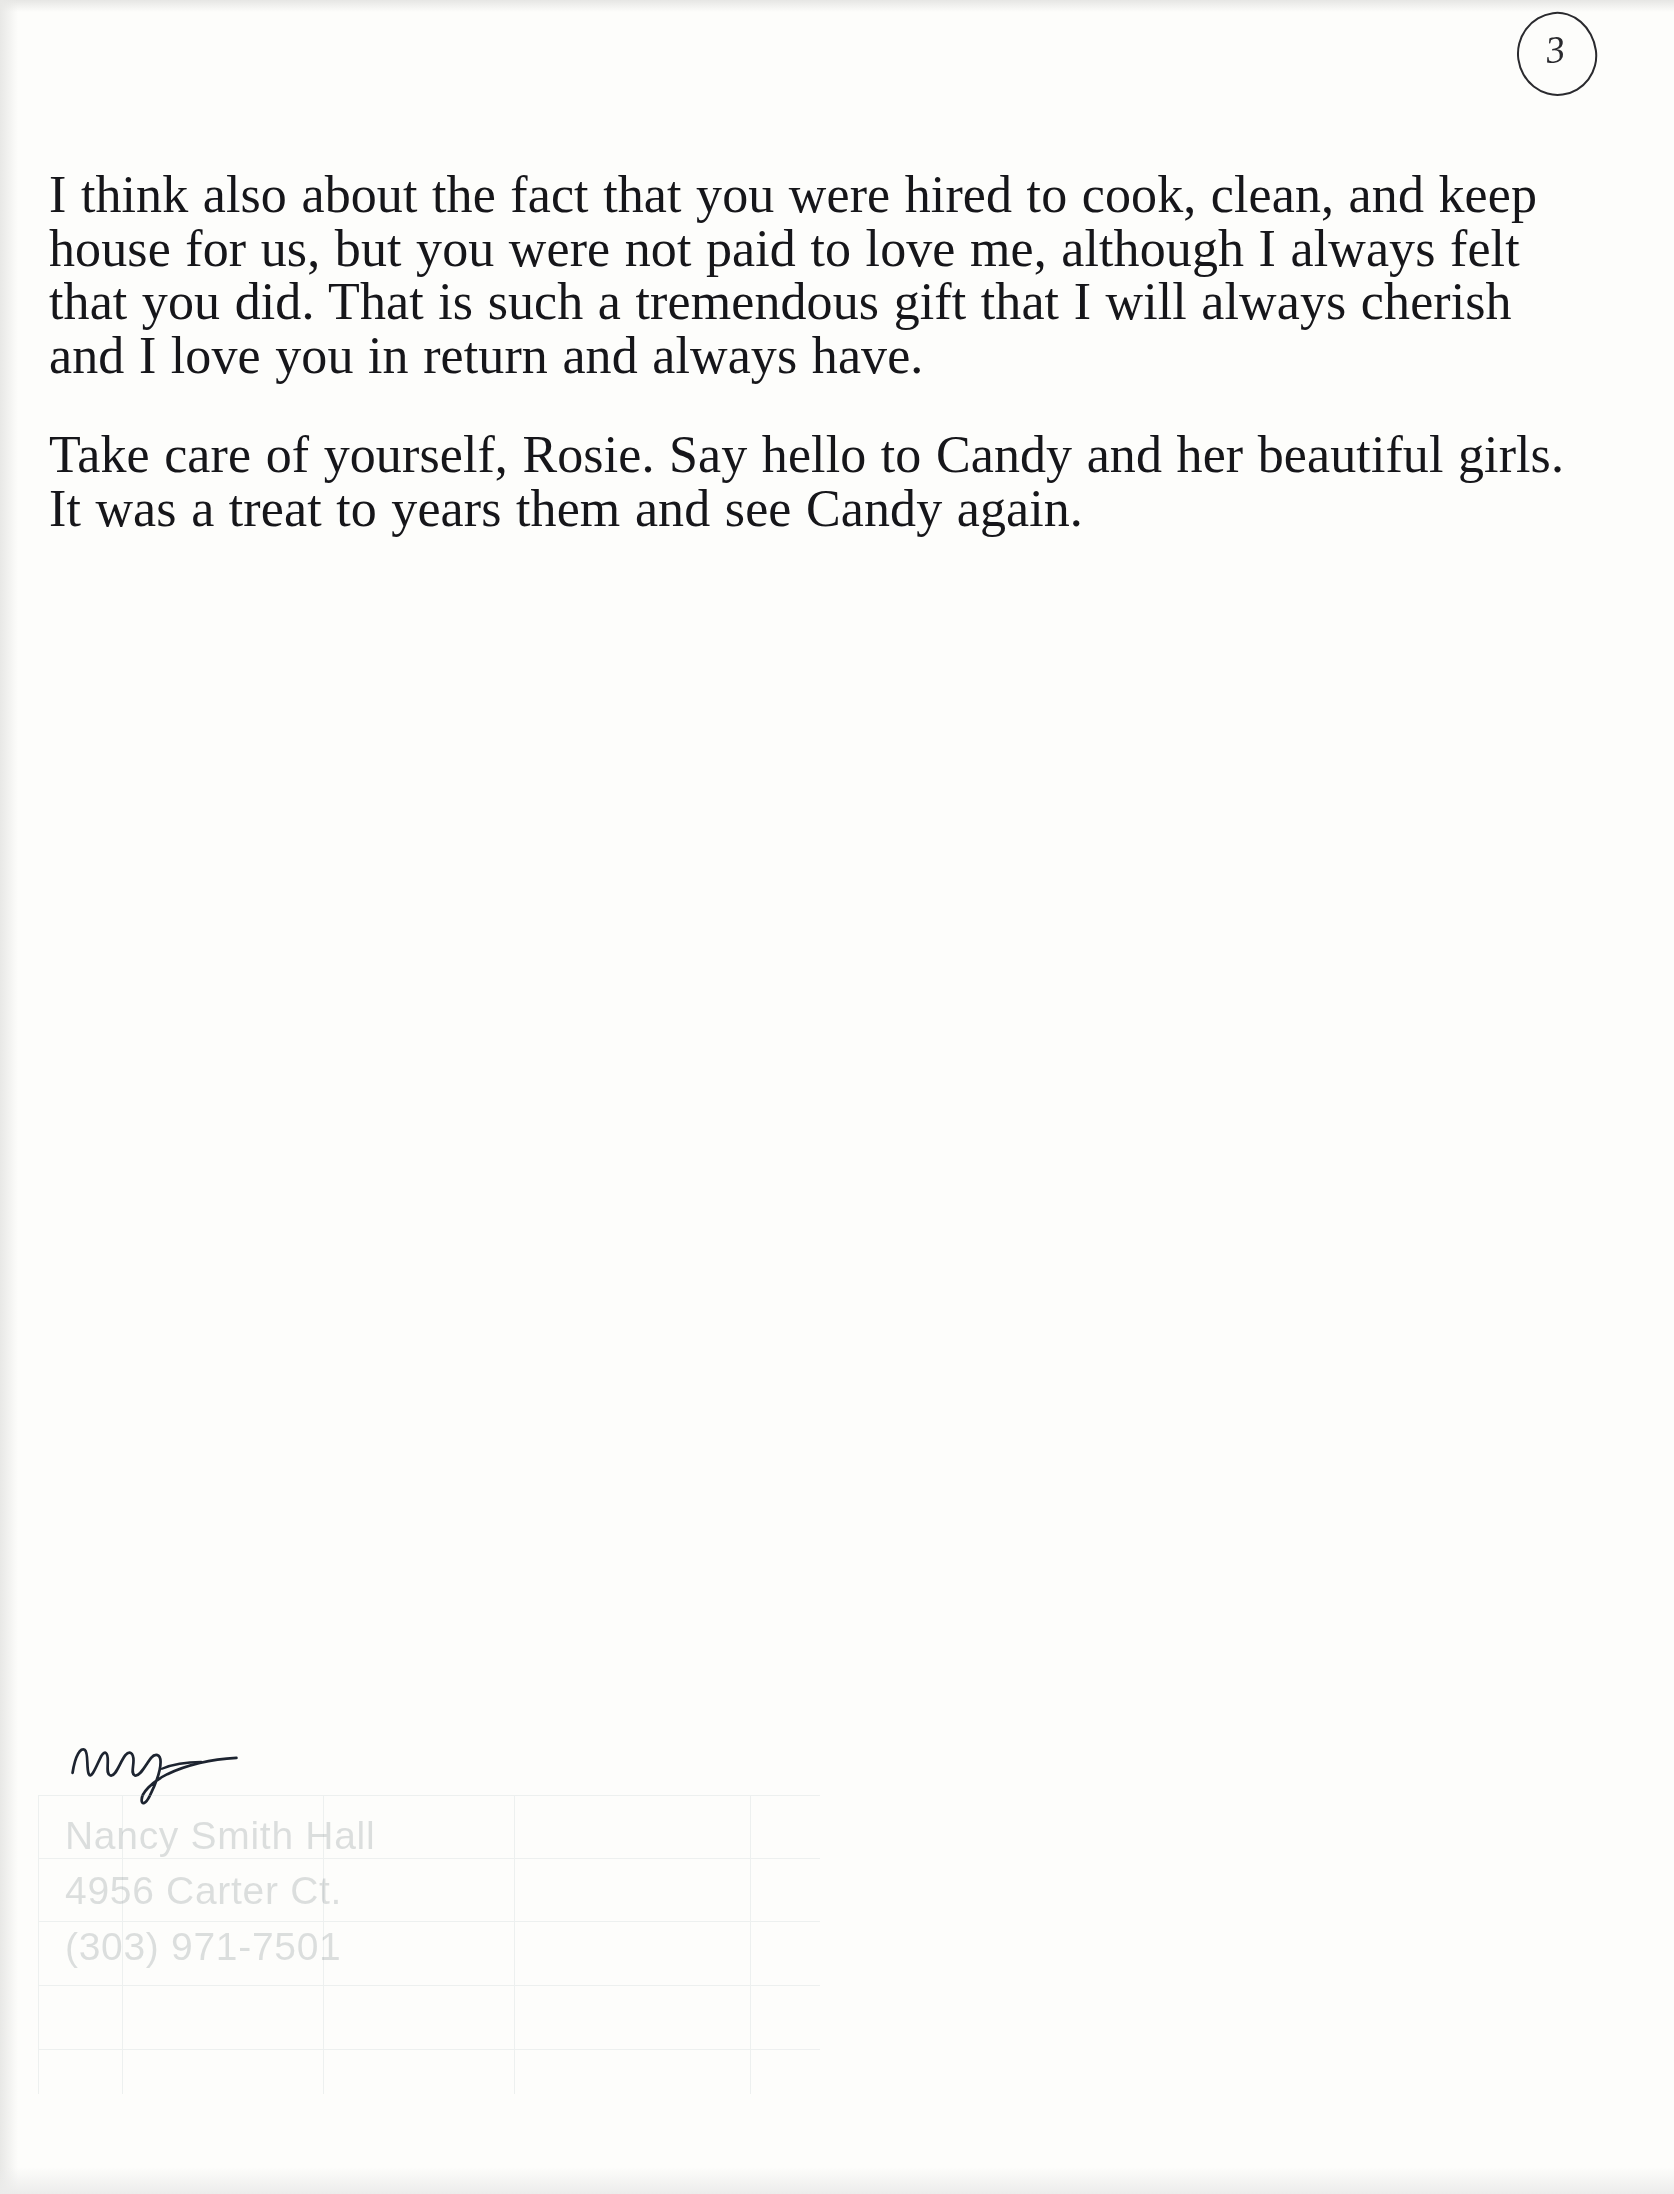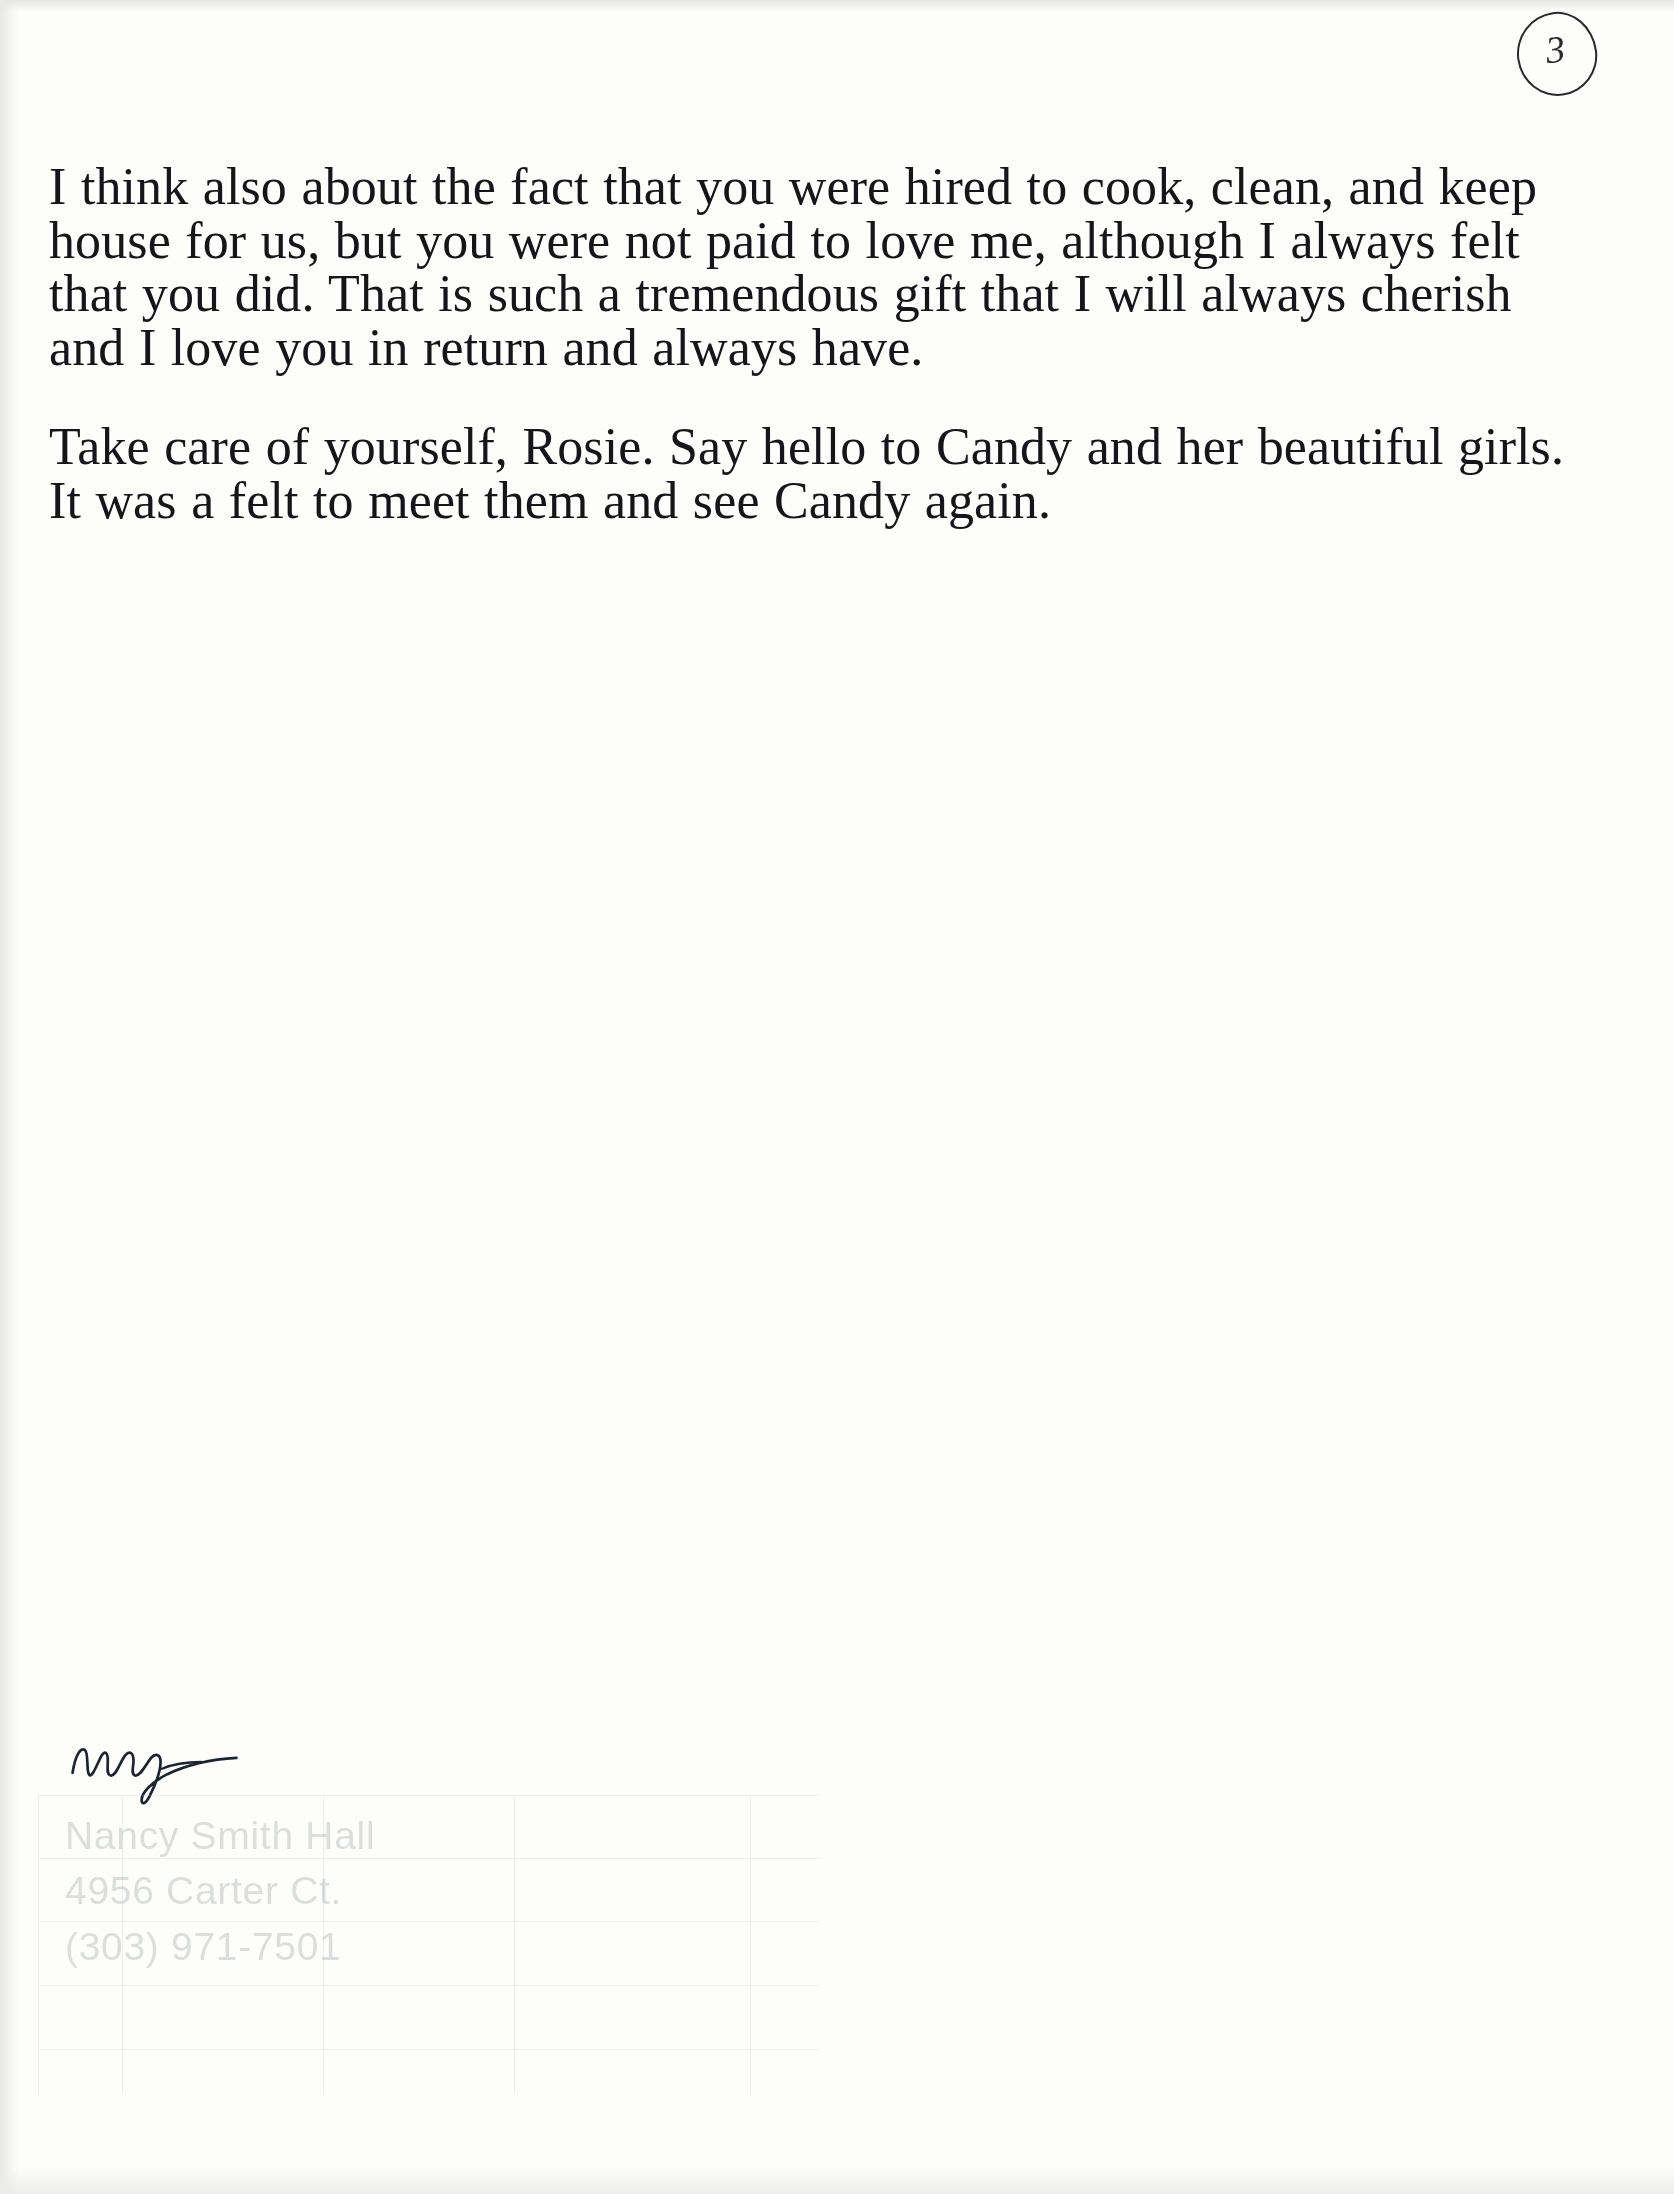--- a/index.html
+++ b/index.html
@@ -72,21 +72,21 @@
     width: 1563px;
   }
   .para {
     font-size: 52px;
     line-height: 1.03;
     letter-spacing: 0.1px;
     margin: 0 0 46px 0;
     max-width: 1536px;
     word-spacing: 1.4px;
   }
-  .para.p1 { max-width: 1543px; }
+  .para.p1 { max-width: 1543px; margin-top: 8px; }
   .para.p2 { margin-top: 20.4px; }
   .para.p3 { margin-top: 20.4px; }
   .closing {
     font-size: 52px;
     line-height: 1.03;
     margin: 37px 0 0 0;
   }
   .signature {
     position: absolute;
     left: 65px;
@@ -143,21 +143,21 @@
   <div class="scan-edge-left"></div>
   <div class="scan-edge-bottom"></div>
 
   <div class="page-number">
     <span class="circle"></span>
     <span class="num">3</span>
   </div>
 
   <div class="letter-body">
     <p class="para p1">I think also about the fact that you were hired to cook, clean, and keep house for us, but you were not paid to love me, although I always felt that you did.  That is such a tremendous gift that I will always cherish and I love you in return and always have.</p>
-    <p class="para p3">Take care of yourself, Rosie.  Say hello to Candy and her beautiful girls.  It was a felt to meet them and see Candy again.</p>
+    <p class="para p3">Take care of yourself, Rosie.  Say hello to Candy and her beautiful girls.  It was a treat to years them and see Candy again.</p>
   </div>
 
   <div class="signature">
     <svg width="313" height="88" viewBox="0 0 460 130" fill="none" xmlns="http://www.w3.org/2000/svg" aria-hidden="true">
       <path d="M10 78 C14 52, 22 40, 28 44 C34 48, 30 72, 34 80 C38 88, 46 66, 52 54 C58 44, 62 48, 62 60 C62 72, 60 80, 66 82 C74 84, 80 62, 88 52 C94 45, 100 48, 100 60 C100 70, 96 80, 102 82 C110 84, 118 66, 126 56 C132 49, 140 50, 140 62 C140 74, 132 96, 124 112 C118 124, 112 126, 112 118 C112 108, 126 92, 150 80 C180 66, 216 58, 252 56" stroke="#1d2430" stroke-width="4" stroke-linecap="round" stroke-linejoin="round"></path>
       <path d="M142 72 C156 66, 180 62, 200 62" stroke="#1d2430" stroke-width="3.5" stroke-linecap="round"></path>
     </svg>
   </div>
 
   <div class="ghost-rules">

